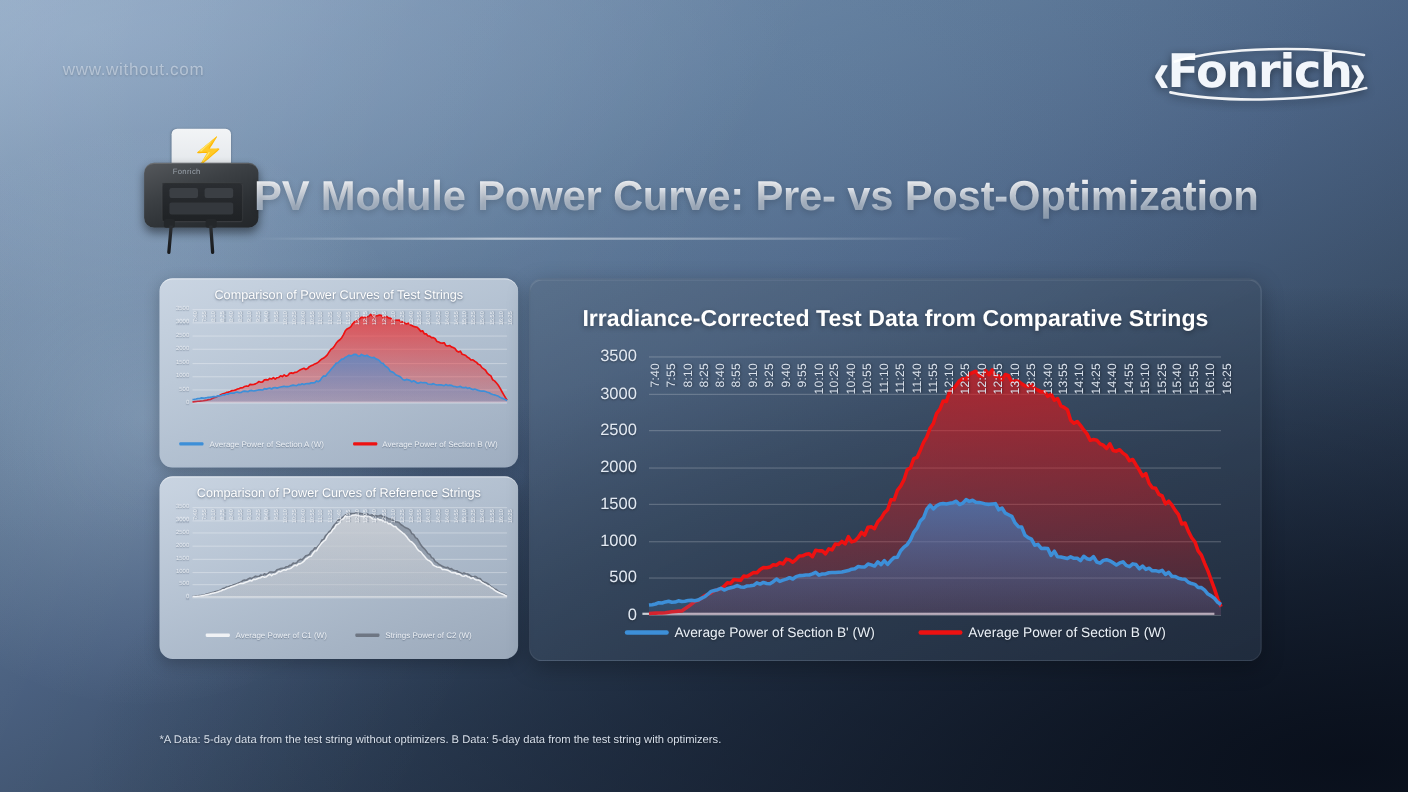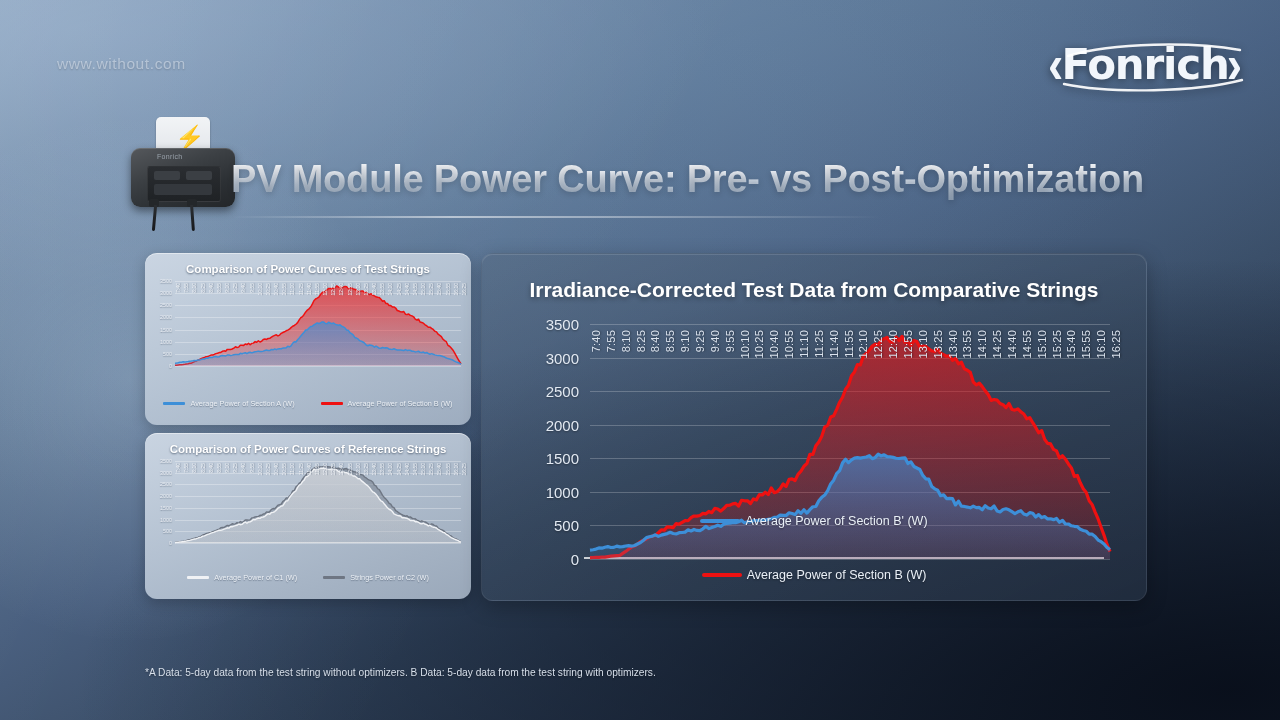--- a/index.html
+++ b/index.html
@@ -116,21 +116,21 @@
   #panel-c{left:145px;top:433px;width:326px;height:166px;}
   #panel-main{
     left:481px;top:253px;width:664px;height:346px;
     background:linear-gradient(155deg, rgba(86,106,130,0.55) 0%, rgba(62,80,102,0.55) 45%, rgba(44,58,78,0.58) 100%);
     box-shadow:0 6px 20px rgba(0,0,0,.25), inset 0 1px 0 rgba(255,255,255,.12);
     border:1px solid rgba(255,255,255,.07);
   }
 
   .sp-title{
     position:absolute;left:0;right:0;top:10px;text-align:center;
-    font-size:11.5px;font-weight:700;color:#ffffff;
+    font-size:11.5px;font-weight:400;color:#ffffff;
     text-shadow:0 1px 2px rgba(60,75,95,.75);
   }
   .sp-plot{position:absolute;}
   .sp-ylab{
     position:absolute;right:100%;transform:translateY(-50%);
     font-size:5.4px;color:#e9edf3;padding-right:3px;white-space:nowrap;
     text-shadow:0 1px 1px rgba(90,105,125,.6);
   }
   .sp-grid{position:absolute;left:0;right:0;height:1px;background:rgba(255,255,255,.30);}
   .sp-axis{position:absolute;left:0;right:0;bottom:0;height:1px;background:rgba(255,255,255,.80);}
@@ -160,21 +160,21 @@
     text-shadow:0 1px 2px rgba(0,0,0,.35);
   }
   .mc-axis{position:absolute;left:-6px;right:6px;bottom:0;height:2px;background:rgba(255,255,255,.75);}
   .mc-xlab{
     position:absolute;top:6px;transform-origin:left top;transform:rotate(-90deg) translateX(-100%);
     font-size:11px;color:#dbe3ee;white-space:nowrap;letter-spacing:.2px;
     text-shadow:0 1px 2px rgba(0,0,0,.4);
   }
   .mc-legend{
     position:absolute;left:0;right:0;bottom:18px;display:flex;justify-content:center;gap:40px;align-items:center;
-    font-size:12.5px;color:#eaf0f7;text-shadow:0 1px 2px rgba(0,0,0,.4);flex-direction:column;
+    font-size:12.5px;color:#eaf0f7;text-shadow:0 1px 2px rgba(0,0,0,.4);
   }
   .mc-legend .lg-swatch{width:40px;height:4px;border-radius:2px;}
 
   
   #notes{
     position:absolute;left:145px;top:620px;width:1000px;
     font-size:10.2px;line-height:17.5px;color:#d7dfea;
     text-shadow:0 1px 2px rgba(0,0,0,.35);
   }
   #notes div{white-space:nowrap;margin-top:44px;}

